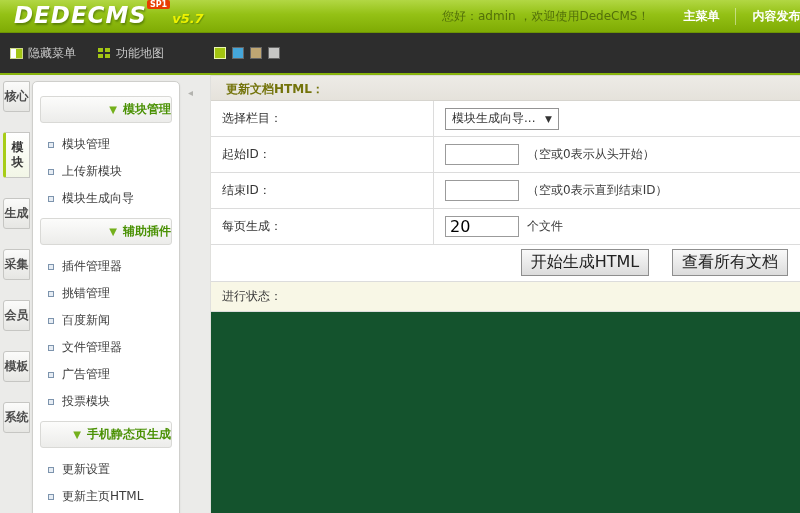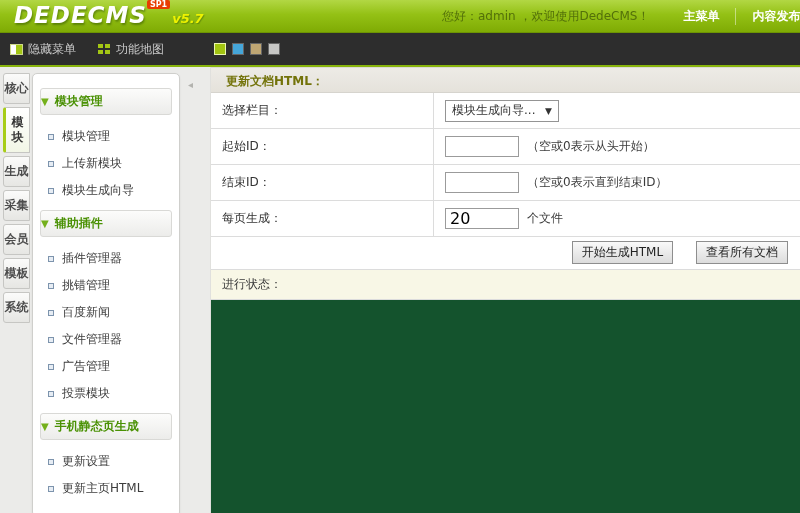--- a/index.html
+++ b/index.html
@@ -12,56 +12,56 @@
   .logo { font-size:23px; font-weight:bold; font-style:italic; color:#fff; letter-spacing:1px; text-shadow:1px 2px 2px rgba(40,70,0,.45); }
   .logo-ver { font-size:13px; font-weight:bold; font-style:italic; color:#eef200; margin-left:2px; text-shadow:1px 1px 1px rgba(40,70,0,.35); }
   .logo-badge { display:inline-block; background:#e83c00; color:#fff; font-size:8px; font-weight:bold; font-style:normal; padding:0 3px; border-radius:2px; vertical-align:top; position:relative; top:-2px;text-align:right; }
   .header-right { position:absolute; left:442px; top:0; height:33px; display:flex; align-items:center; white-space:nowrap; }
   .greeting { color:#53700a; margin-right:18px; }
   .top-menu { display:flex; align-items:center; }
   .top-menu-item { color:#fff; font-weight:bold; padding:0 16px; cursor:pointer; }
   .top-menu-item + .top-menu-item { border-left:1px solid rgba(255,255,255,.45); }
 
   
-  .toolbar { height:34px; background:#2d2d2d; border-bottom:2px solid #88b40c; display:flex; align-items:center; padding-left:10px; color:#c9c9c9; }
+  .toolbar { height:42px; background:#2d2d2d; border-bottom:2px solid #88b40c; display:flex; align-items:center; padding-left:10px; color:#c9c9c9; }
   .tool-item { display:flex; align-items:center; margin-right:22px; cursor:pointer; }
   .tool-item .ti-label { margin-left:5px; }
   .icon-hide-menu { width:13px; height:11px; border:1px solid #cdd98a; background:linear-gradient(90deg,#ffffff 0 45%,#a3c614 45% 100%); display:inline-block; }
   .icon-func-map { width:13px; height:11px; display:inline-block; }
   .swatches { display:flex; align-items:center; margin-left:28px; }
   .swatch { width:12px; height:12px; margin-right:6px; display:inline-block; border:1px solid #666; cursor:pointer; }
   .swatch.active { border:1px solid #eaf7ae; }
 
   
   .content-row { display:flex; height:452px; align-items:flex-start; }
 
   .tab-strip { width:32px; padding:6px 0 0 3px; flex:none; }
-  .side-tab { width:27px; background:linear-gradient(180deg,#fbfbfa,#e6e6e3); border:1px solid #c6c6c3; border-radius:3px 0 0 3px; margin-bottom:3px; padding:7px 0; text-align:center; font-weight:bold; color:#4c4c4c; line-height:15px; word-break:break-all; cursor:pointer; }
+  .side-tab { width:27px; background:linear-gradient(180deg,#fbfbfa,#e6e6e3); border:1px solid #c6c6c3; border-radius:3px 0 0 3px; margin-bottom:20px; padding:7px 0; text-align:center; font-weight:bold; color:#4c4c4c; line-height:15px; word-break:break-all; cursor:pointer; }
   .side-tab.active { border-left:3px solid #a7cd17; background:linear-gradient(180deg,#ffffff,#f2f6e6); color:#333; width:27px; padding-left:0; }
 
   .sidebar { width:148px; flex:none; margin-top:6px; background:#fff; border:1px solid #cfcfcc; border-radius:5px; box-shadow:0 1px 2px rgba(0,0,0,.08); padding:8px 0 14px 0; }
-  .section-head { margin:6px 7px 8px 7px; border:1px solid #d9d9d6; border-radius:3px; background:linear-gradient(180deg,#fcfcfb,#ececea); padding:4px 0; text-align:left; color:#4a9104; font-weight:bold; cursor:pointer; }
+  .section-head { margin:6px 7px 8px 7px; border:1px solid #d9d9d6; border-radius:3px; background:linear-gradient(180deg,#fcfcfb,#ececea); padding:4px 0; text-align:right; color:#4a9104; font-weight:bold; cursor:pointer; }
   .section-head .arrow { color:#74b01c; font-size:10px; margin-right:6px; }
   .menu-item { display:flex; align-items:center; padding:5px 0 5px 15px; cursor:pointer; color:#3c3c3c; }
   .menu-item .bullet { width:6px; height:6px; border:1px solid #7d94ad; background:#e7edf4; margin-right:8px; flex:none; }
 
   .gutter { width:30px; flex:none; position:relative; height:100%; }
   .collapse-arrow { position:absolute; left:8px; top:12px; color:#b3b3af; font-size:10px; cursor:pointer; }
 
   .main-panel { flex:1; background:#14532d; height:100%; border-left:1px solid #e0e0dd; }
   .panel-title { height:26px; line-height:26px; background:linear-gradient(180deg,#edebe6,#e5e2db); border-top:1px solid #dcdad4; border-bottom:1px solid #d6d4ce; padding-left:15px; font-weight:bold; color:#73730a; }
   .form-row { display:flex; border-bottom:1px solid #dcdcdc; background:#fff; }
   .form-label { width:222px; flex:none; padding:9px 0 9px 11px; }
   .form-value { flex:1; border-left:1px solid #dcdcdc; padding:5px 0 5px 11px; display:flex; align-items:center; }
   .text-input { width:74px; height:21px; border:1px solid #9b9b9b; padding:2px 4px; font-family:inherit; font-size:16px; }
   .hint { margin-left:8px; color:#3c3c3c; }
   .fake-select { width:114px; height:22px; border:1px solid #949494; background:#fff; display:flex; align-items:center; justify-content:space-between; padding:0 6px; cursor:pointer; }
   .fake-select .sel-arrow { font-size:9px; color:#333; }
   .btn-row { border-bottom:1px solid #dcdcdc; padding:4px 12px 5px 0; text-align:right; background:#fff; }
-  .btn { font-family:inherit; font-size:12px; color:#222; border:1px solid #8e8e8e; background:linear-gradient(180deg,#f9f9f9,#dcdcdc); padding:2px 9px; margin-left:19px; cursor:pointer; }
+  .btn { font-family:inherit; font-size:16px; color:#222; border:1px solid #8e8e8e; background:linear-gradient(180deg,#f9f9f9,#dcdcdc); padding:2px 9px; margin-left:19px; cursor:pointer; }
   .status-bar { background:#f8f7e6; border-bottom:1px solid #dcdcdc; padding:6px 0 6px 11px; color:#3a3a3a; }
 </style>
 </head>
 <body>
 
 <div class="header">
   <div class="logo-wrap">
     <span class="logo">DEDECMS</span><span class="logo-badge">SP1</span><span class="logo-ver">v5.7</span>
   </div>
   <div class="header-right">

